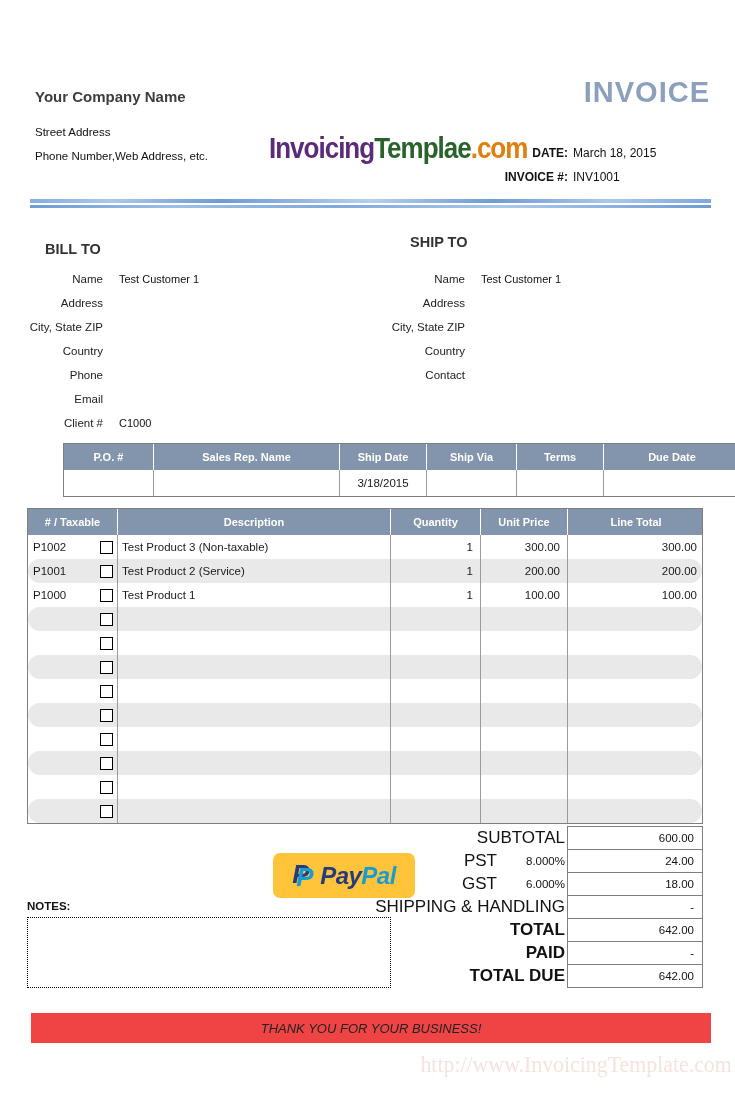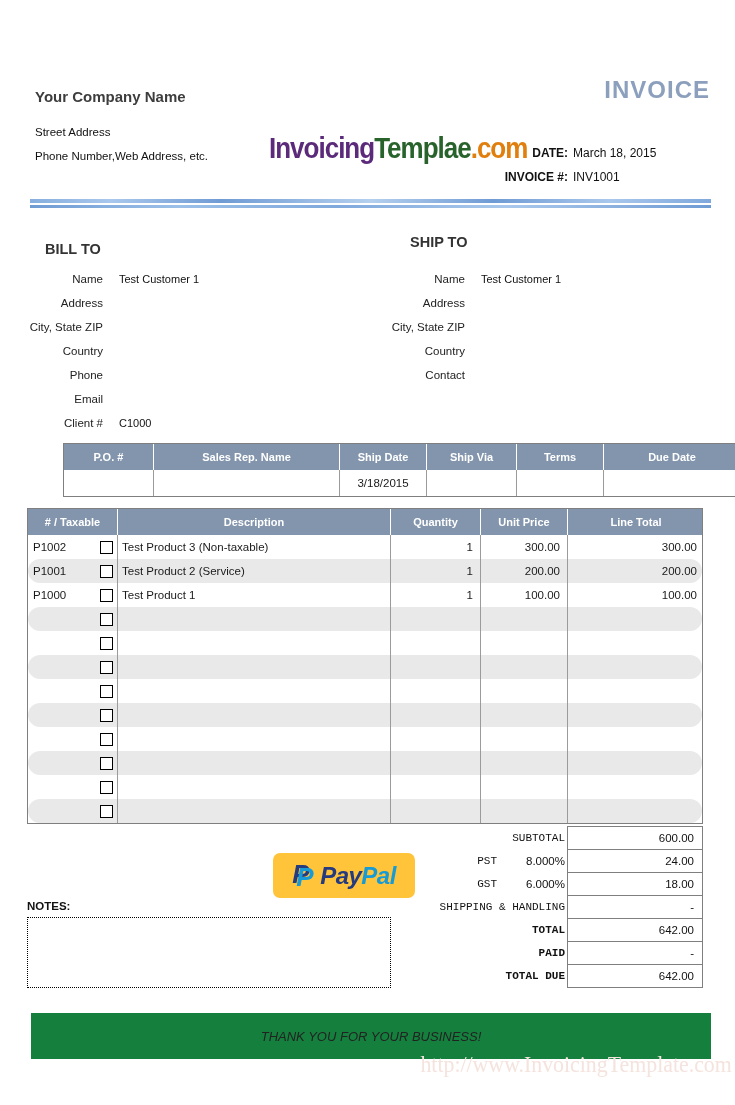--- a/index.html
+++ b/index.html
@@ -5,21 +5,21 @@
   * { margin:0; padding:0; box-sizing:border-box; }
   html,body { background:#ffffff; }
   body { font-family:"Liberation Sans", sans-serif; color:#1a1a1a; }
   .page { position:relative; width:735px; height:1105px; background:#fff; overflow:hidden; }
 
   
   .company-name { position:absolute; left:35px; top:88px; font-size:15px; font-weight:bold; color:#3d3d3d; }
   .address-lines { position:absolute; left:35px; top:122px; }
   .address-lines div { font-size:11.5px; height:24px; line-height:20px; color:#111; }
   .logo { position:absolute; left:269px; top:131px; font-size:26px; font-weight:bold; letter-spacing:-1px; transform:scaleY(1.12); transform-origin:top left; }
-  .invoice-title { position:absolute; right:25px; top:76px; font-size:24px; font-weight:bold; color:#8ca0bd; letter-spacing:1px; }
+  .invoice-title { position:absolute; right:25px; top:76px; font-size:29px; font-weight:bold; color:#8ca0bd; letter-spacing:1px; }
   .meta-row { position:absolute; width:735px; height:20px; }
   .meta-row .mlabel { position:absolute; right:167px; font-size:12px; font-weight:bold; text-align:right; color:#111; }
   .meta-row .mvalue { position:absolute; left:573px; font-size:12px; color:#111; }
   #meta-date { top:146px; }
   #meta-inv  { top:170px; }
 
   
   .separator { position:absolute; left:30px; top:199px; width:681px; }
   .sep-band1 { height:4px; background:linear-gradient(90deg,#86aede 0%,#a9c7ec 12%,#6f9bd4 28%,#b4cfee 50%,#6f9bd4 68%,#a9c7ec 85%,#7fa8dc 100%); }
   .sep-gap   { height:2px; background:#fff; }
@@ -52,41 +52,41 @@
   .cell-num { display:flex; align-items:center; justify-content:space-between; padding:0 4px 0 5px; }
   .checkbox { width:13px; height:13px; border:1.5px solid #000; background:#fff; flex:0 0 auto; }
   .cell-desc { padding-left:4px; text-align:left; }
   .cell-r { text-align:right; padding-right:7px; }
 
   
   .totals { position:absolute; left:27px; top:826px; width:676px; }
   .trow { display:flex; height:24px; align-items:stretch; }
   .trow + .trow { margin-top:-1px; }
   .tlabels { width:540px; display:flex; justify-content:flex-end; align-items:center; padding-right:2px; }
-  .tlabel { font-size:11px; text-align:right; color:#111;font-family:Liberation Mono, monospace; }
+  .tlabel { font-size:17px; text-align:right; color:#111; }
   .trate { width:68px; font-size:11.5px; text-align:right; color:#111; }
   .trow.bold .tlabel { font-weight:bold; }
   .tbox { width:136px; border:1px solid #7f7f7f; background:#fff; font-size:11.5px; text-align:right; line-height:22px; padding-right:8px; color:#111; }
 
   
   .paypal-btn { position:absolute; left:273px; top:853px; width:142px; height:45px; background:#ffc439; border-radius:7px; display:flex; align-items:center; justify-content:center; gap:6px; cursor:pointer; }
   .pp-mark { position:relative; width:22px; height:26px; }
   .pp-p { position:absolute; font-size:26px; line-height:26px; font-weight:bold; font-style:italic; font-family:"Liberation Sans", sans-serif; }
   .pp-p.back  { left:0; top:-2px;  color:#253b80; }
   .pp-p.front { left:4px; top:1px; color:#179bd7; }
   .pp-word { font-size:24px; font-weight:bold; font-style:italic; letter-spacing:-0.5px;text-align:right; }
   .pp-word .w1 { color:#253b80; }
   .pp-word .w2 { color:#179bd7; }
 
   
   .notes-label { position:absolute; left:27px; top:900px; font-size:11.5px; font-weight:bold; color:#111; }
   .notes-box { position:absolute; left:27px; top:917px; width:364px; height:71px; border:1px dotted #000; background:#fff; }
 
   
-  .thankyou-bar { position:absolute; left:31px; top:1013px; width:680px; height:46px; background:#15803d; display:flex; align-items:center; justify-content:center; }
+  .thankyou-bar { position:absolute; left:31px; top:1013px; width:680px; height:30px; background:#ef4444; display:flex; align-items:center; justify-content:center; }
   .thankyou-bar span { font-size:13px; font-style:italic; color:#222; }
   .watermark { position:absolute; right:3px; top:1052px; font-family:"Liberation Serif", serif; font-size:23px; color:#f5e3dd; transform:scaleX(0.95); transform-origin:right; }
 </style>
 </head>
 <body>
 
 <div class="page">
 
   <div class="company-name">Your Company Name</div>
   <div class="address-lines" id="address-lines">

